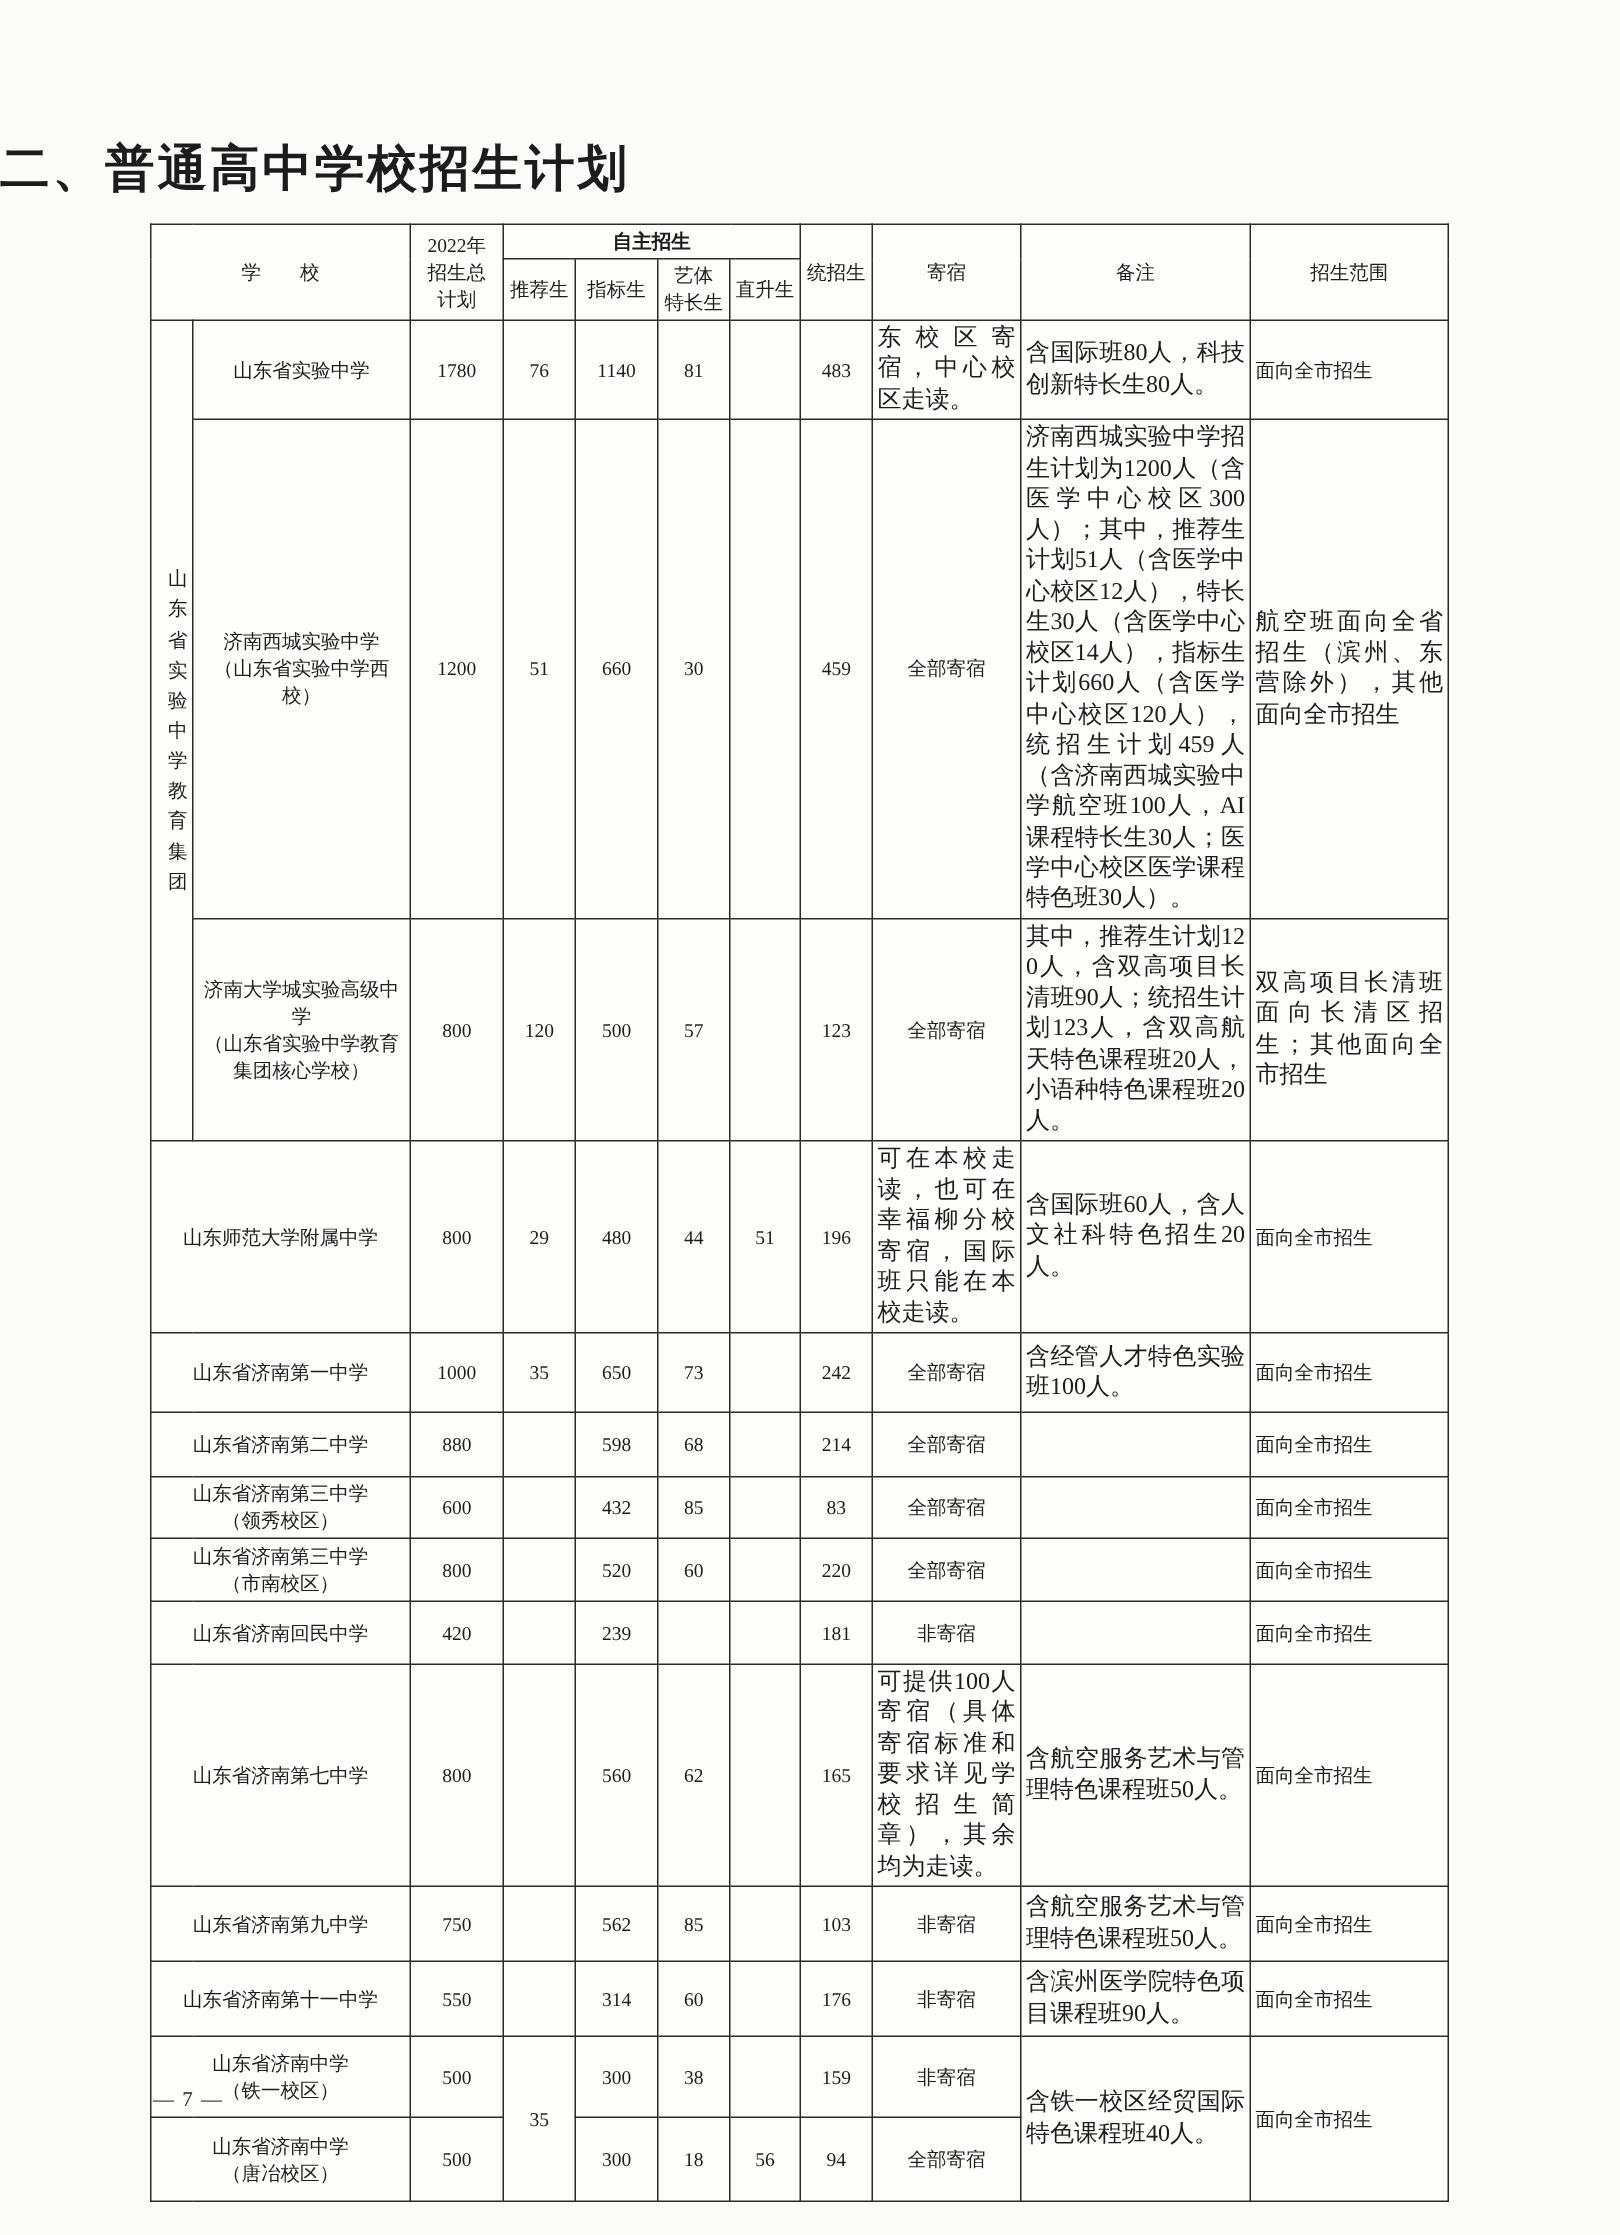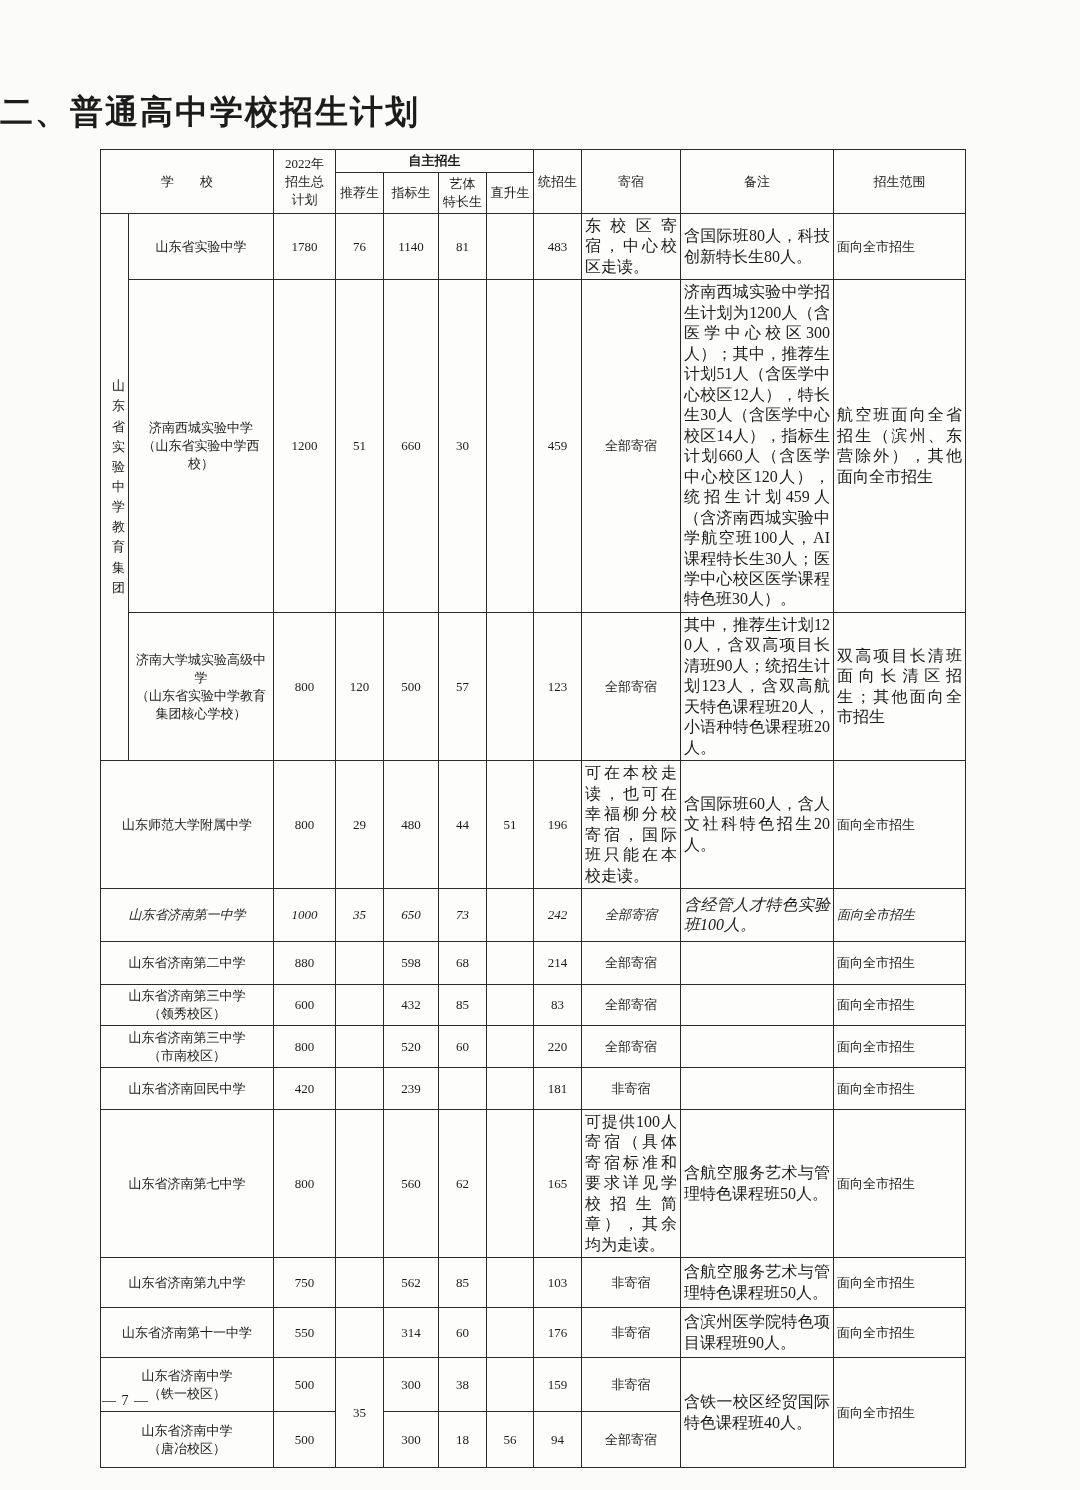--- a/index.html
+++ b/index.html
@@ -54,21 +54,21 @@
     line-height: 1.55;
     padding: 6px 11px;
     font-size: 13px;
   }
   thead tr:nth-child(1) { height: 21px; }
   thead tr:nth-child(2) { height: 38px; }
   tbody tr:nth-child(1)  { height: 66px; }
   tbody tr:nth-child(2)  { height: 258px; }
   tbody tr:nth-child(3)  { height: 124px; font-family: Liberation Serif, serif; }
   tbody tr:nth-child(4)  { height: 114px; }
-  tbody tr:nth-child(5)  { height: 53px; font-style: italic; }
+  tbody tr:nth-child(5)  { height: 53px; }
   tbody tr:nth-child(6)  { height: 43px; }
   tbody tr:nth-child(7)  { height: 41px; }
   tbody tr:nth-child(8)  { height: 42px; }
   tbody tr:nth-child(9)  { height: 42px; }
   tbody tr:nth-child(10) { height: 120px; }
   tbody tr:nth-child(11) { height: 50px; }
   tbody tr:nth-child(12) { height: 50px; }
   tbody tr:nth-child(13) { height: 54px; }
   tbody tr:nth-child(14) { height: 56px; }
   .page-number {

